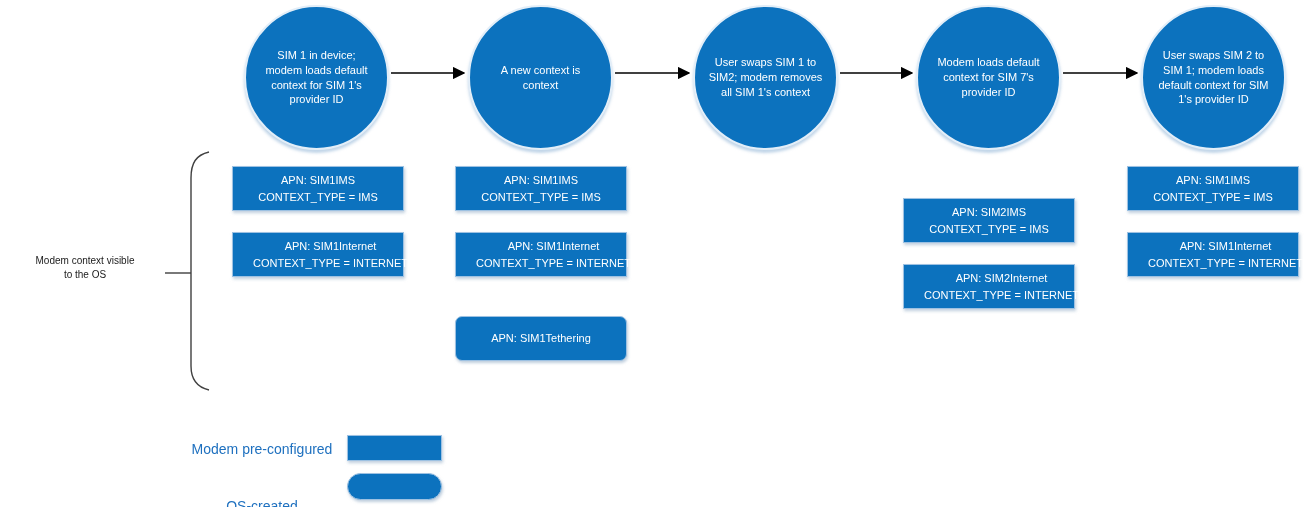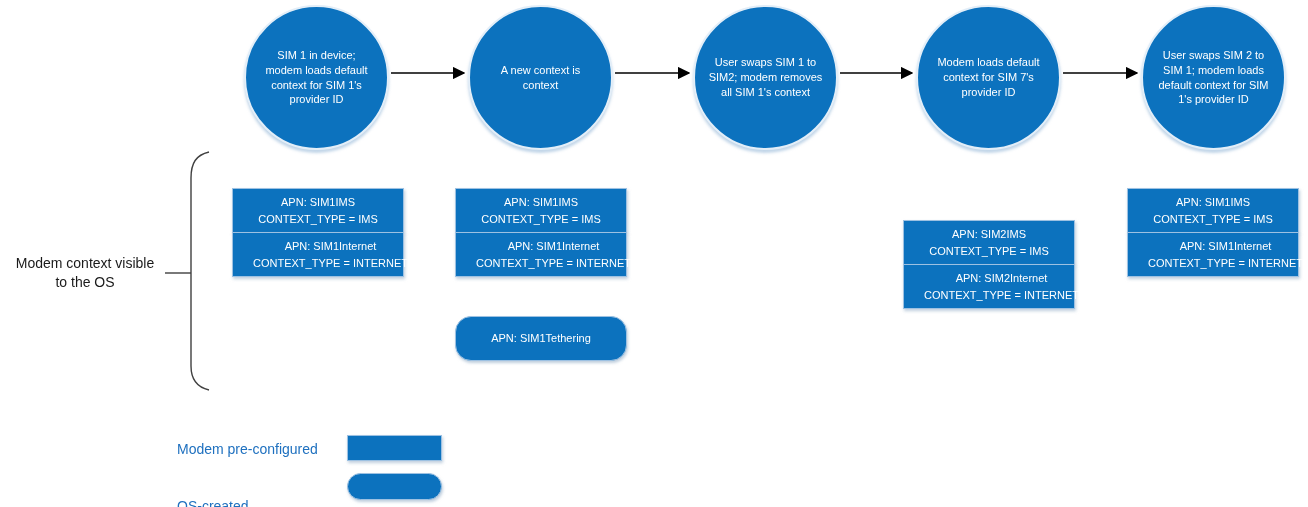--- a/index.html
+++ b/index.html
@@ -50,56 +50,57 @@
     flex-direction: column;
     align-items: center;
     justify-content: center;
     text-align: center;
     color: #ffffff;
     font-size: 11px;
     line-height: 1.5;
     box-shadow: 1px 2px 3px rgba(150,175,200,0.6);
   }
   .ctxbox span { display: block; white-space: nowrap; }
-  .rounded { border-radius: 16px; }
+  .rounded { border-radius: 7px; }
   .col1 { left: 232px; }
   .col2 { left: 455px; }
   .col4 { left: 903px; margin-top: 32px; }
   .col5 { left: 1127px; }
-  .row1 { top: 188px; }
+  .row1 { top: 166px; }
   .row2 { top: 232px; padding-left: 25px; }
   .row3 { top: 316px; }
 
   
   .group-label {
     position: absolute;
     left: 5px;
     top: 254px;
     width: 160px;
     text-align: center;
     color: #1a1a1a;
-    font-size: 14px;
+    font-size: 10px;
     line-height: 1.35;
   }
 
   
   #overlay {
     position: absolute;
     left: 0; top: 0;
     width: 1308px; height: 507px;
     pointer-events: none;
   }
 
   
   .legend-label {
     position: absolute;
     left: 177px;
     width: 170px;
     height: 26px;
     line-height: 26px;
+    text-align: center;
     color: #1E70BF;
     font-size: 14px;
   }
   .ll1 { top: 436px; }
   .ll2 { top: 474px; margin-top: 19px; }
   .legend-swatch {
     position: absolute;
     left: 347px;
     width: 95px;
     height: 26px;

